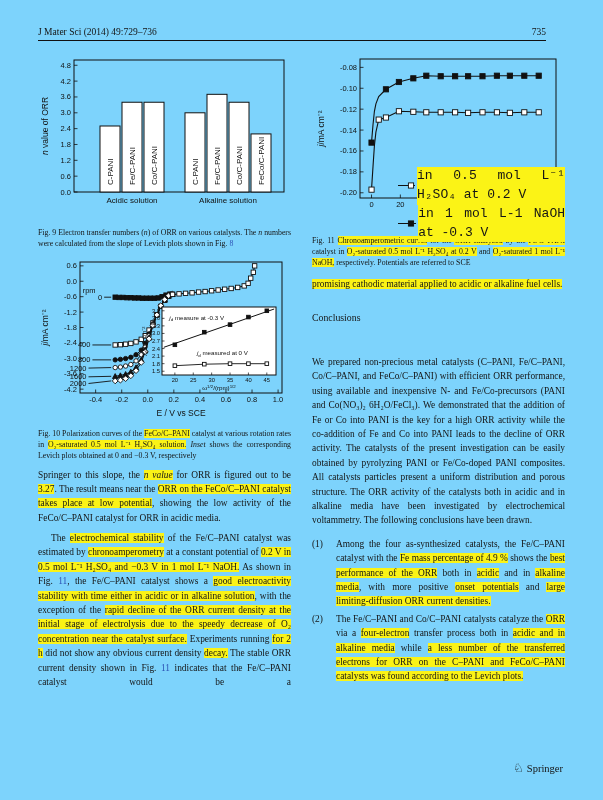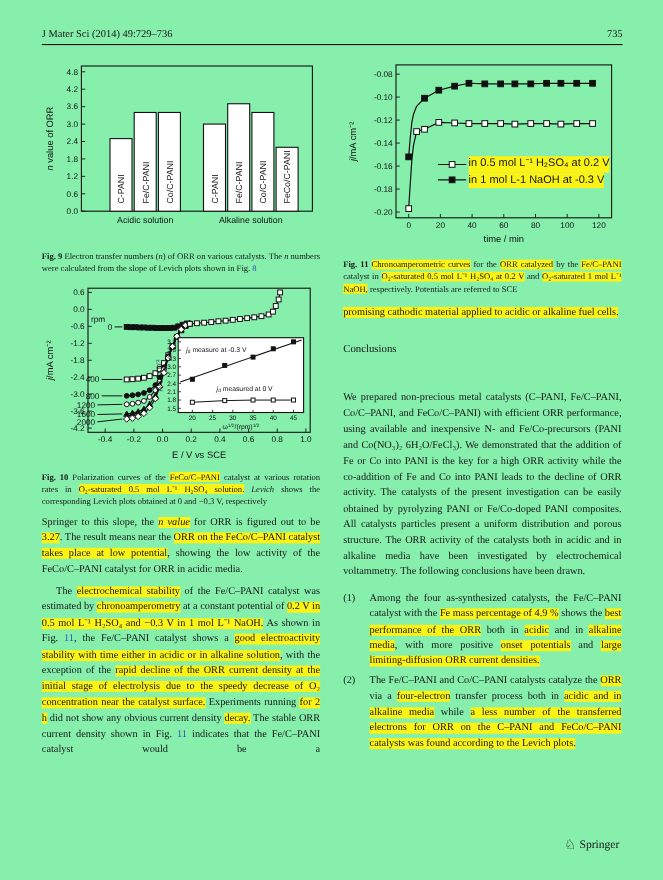--- a/index.html
+++ b/index.html
@@ -1,39 +1,39 @@
 <!DOCTYPE html>
 <html style="--hl: #fbf316; --link: #2d53b5;"><head>
 <meta charset="utf-8">
 <style>
   *{margin:0;padding:0;box-sizing:border-box}
   html,body{background:#e8e8e6}
   body{width:603px;height:800px;font-family:"Liberation Serif",serif;color:#151515}
-  .page{position:relative;width:603px;height:800px;background:#86efac;padding:27px 37px 0 38px;overflow:hidden}
+  .page{position:relative;width:603px;height:800px;background:#7dd3fc;padding:27px 57px 0 38px;overflow:hidden}
   .header{display:flex;justify-content:space-between;font-size:9.5px;padding-bottom:3px;border-bottom:1.6px solid #111}
   .cols{display:flex;gap:21px;margin-top:11px}
   .col{width:253px;font-size:9.4px;line-height:1.53;text-align:justify}
   .hl{background:var(--hl,#fbf316)}
   .link{color:var(--link,#2d53b5)}
-  .b{font-weight:bold}
+  .b{font-weight:normal}
   .i{font-style:italic}
   .caption{font-size:7.8px;line-height:1.4;text-align:justify;margin-top:2px}
   .figure{position:relative}
   svg{display:block}
   svg text{font-family:"Liberation Sans",sans-serif;fill:#111}
   .para{margin-top:6px}
   .indent{text-indent:13px}
   .jlast{text-align-last:justify}
   .heading{font-weight:normal;font-size:9.8px;margin-top:20px}
   .p-after-h{margin-top:29px}
   .list{margin-top:9px}
   .list-item{display:flex;margin-top:3px}
   .list-num{flex:none;width:24px}
   .list-body{flex:1;text-align:justify}
-  .fig11-legend{position:absolute;left:86px;top:90px;font-size:10px;line-height:1.45;font-family:Liberation Sans, sans-serif}
+  .fig11-legend{position:absolute;left:86px;top:115px;font-size:13px;line-height:1.45;font-family:Liberation Mono, monospace}
   .legend-row{display:flex;align-items:center;gap:2px}
   .springer{position:absolute;right:40px;bottom:24px;font-size:10.5px;display:flex;align-items:center;gap:3px;font-family:"Liberation Serif",serif}
   .springer .glyph{font-size:12px}
 </style>
 </head>
 <body>
 
 <div class="page">
 
   <div class="header">
@@ -286,21 +286,21 @@
             <rect x="227.00645161290322" y="51.97777777777778" width="3.6" height="3.6" fill="#111" stroke="#111" stroke-width="0.9"></rect>
             <path d="M136.9 108.7L166.3 107.2L192.0 106.7L210.4 106.7L228.8 106.7" fill="none" stroke="#111" stroke-width="0.9"></path>
             <rect x="135.07096774193548" y="106.88148148148149" width="3.6" height="3.6" fill="#fff" stroke="#111" stroke-width="0.9"></rect>
             <rect x="164.49032258064514" y="105.37037037037037" width="3.6" height="3.6" fill="#fff" stroke="#111" stroke-width="0.9"></rect>
             <rect x="190.23225806451612" y="104.86666666666667" width="3.6" height="3.6" fill="#fff" stroke="#111" stroke-width="0.9"></rect>
             <rect x="208.61935483870968" y="104.86666666666667" width="3.6" height="3.6" fill="#fff" stroke="#111" stroke-width="0.9"></rect>
             <rect x="227.00645161290322" y="104.86666666666667" width="3.6" height="3.6" fill="#fff" stroke="#111" stroke-width="0.9"></rect>
             <text x="131.3548387096774" y="62.592592592592595" font-size="6.2"><tspan font-style="italic">j</tspan><tspan dy="1.6" font-size="4.4">d</tspan><tspan dy="-1.6"> measure at -0.3 V</tspan></text>
             <text x="158.93548387096774" y="98.1037037037037" font-size="6.2"><tspan font-style="italic">j</tspan><tspan dy="1.6" font-size="4.4">d</tspan><tspan dy="-1.6"> measured at 0 V</tspan></text>
           </svg>
-        <p class="caption"><span class="b">Fig. 10</span><span> Polarization curves of the </span><span class="hl">FeCo/C–PANI</span><span> catalyst at various rotation rates in </span><span class="hl">O₂-saturated 0.5 mol L⁻¹ H₂SO₄ solution.</span><span> </span><span class="i">Levich</span><span> shows the corresponding Levich plots obtained at 0 and −0.3 V, respectively</span></p>
+        <p class="caption"><span class="b">Fig. 10</span><span> Polarization curves of the </span><span class="hl">FeCo/C–PANI</span><span> catalyst at various rotation rates in </span><span class="hl">O₂-saturated 0.5 mol L⁻¹ H₂SO₄ solution.</span><span> </span><span class="i">Inset</span><span> shows the corresponding Levich plots obtained at 0 and −0.3 V, respectively</span></p>
       </div>
       <p class="para"><span>Springer to this slope, the </span><span class="hl i">n value</span><span> for ORR is figured out to be </span><span class="hl">3.27</span><span>. The result means near the </span><span class="hl">ORR on the FeCo/C–PANI catalyst takes place at low potential</span><span>, showing the low activity of the FeCo/C–PANI catalyst for ORR in acidic media.</span></p>
       <p class="para indent jlast"><span>The </span><span class="hl">electrochemical stability</span><span> of the Fe/C–PANI catalyst was estimated by </span><span class="hl">chronoamperometry</span><span> at a constant potential of </span><span class="hl">0.2 V in 0.5 mol L⁻¹ H₂SO₄ and −0.3 V in 1 mol L⁻¹ NaOH.</span><span> As shown in Fig. </span><span class="link">11</span><span>, the Fe/C–PANI catalyst shows a </span><span class="hl">good electroactivity stability with time either in acidic or in alkaline solution</span><span>, with the exception of the </span><span class="hl">rapid decline of the ORR current density at the initial stage of electrolysis due to the speedy decrease of O₂ concentration near the catalyst surface.</span><span> Experiments running </span><span class="hl">for 2 h</span><span> did not show any obvious current density </span><span class="hl">decay.</span><span> The stable ORR current density shown in Fig. </span><span class="link">11</span><span> indicates that the Fe/C–PANI catalyst would be a</span></p>
     </div>
 
     <div class="col">
       <div class="figure">
         <svg id="fig11-svg" width="253" height="182">
             <rect x="48" y="7" width="196" height="139" fill="none" stroke="#111" stroke-width="1"></rect>
             <line x1="48" y1="15.360902255639106" x2="51.5" y2="15.360902255639106" stroke="#111" stroke-width="0.8"></line>

